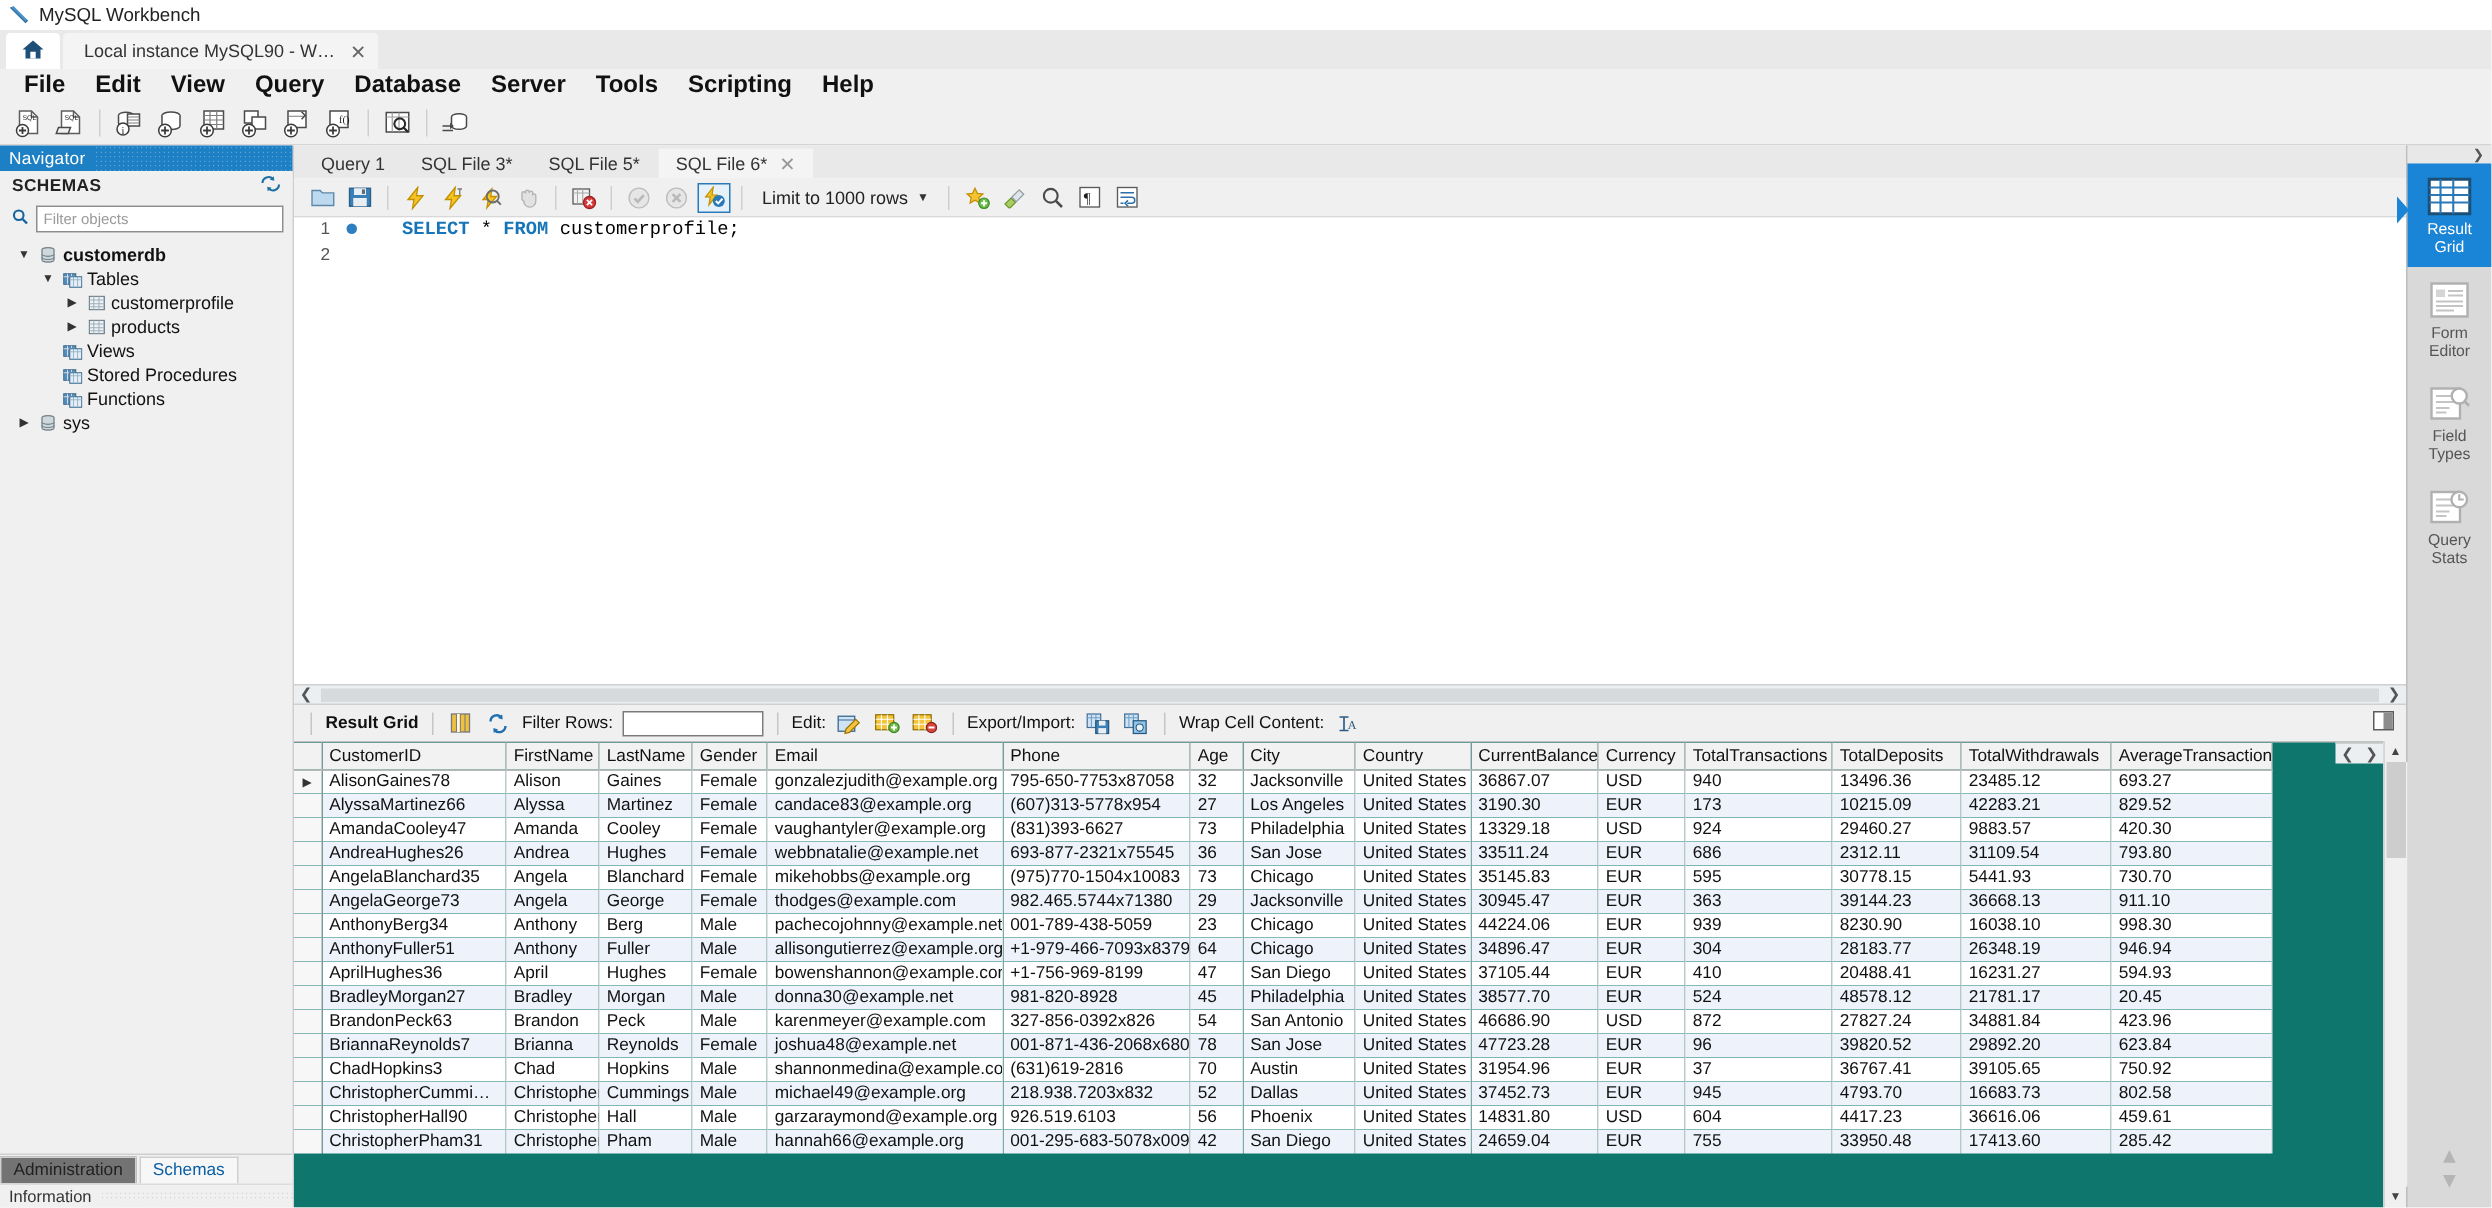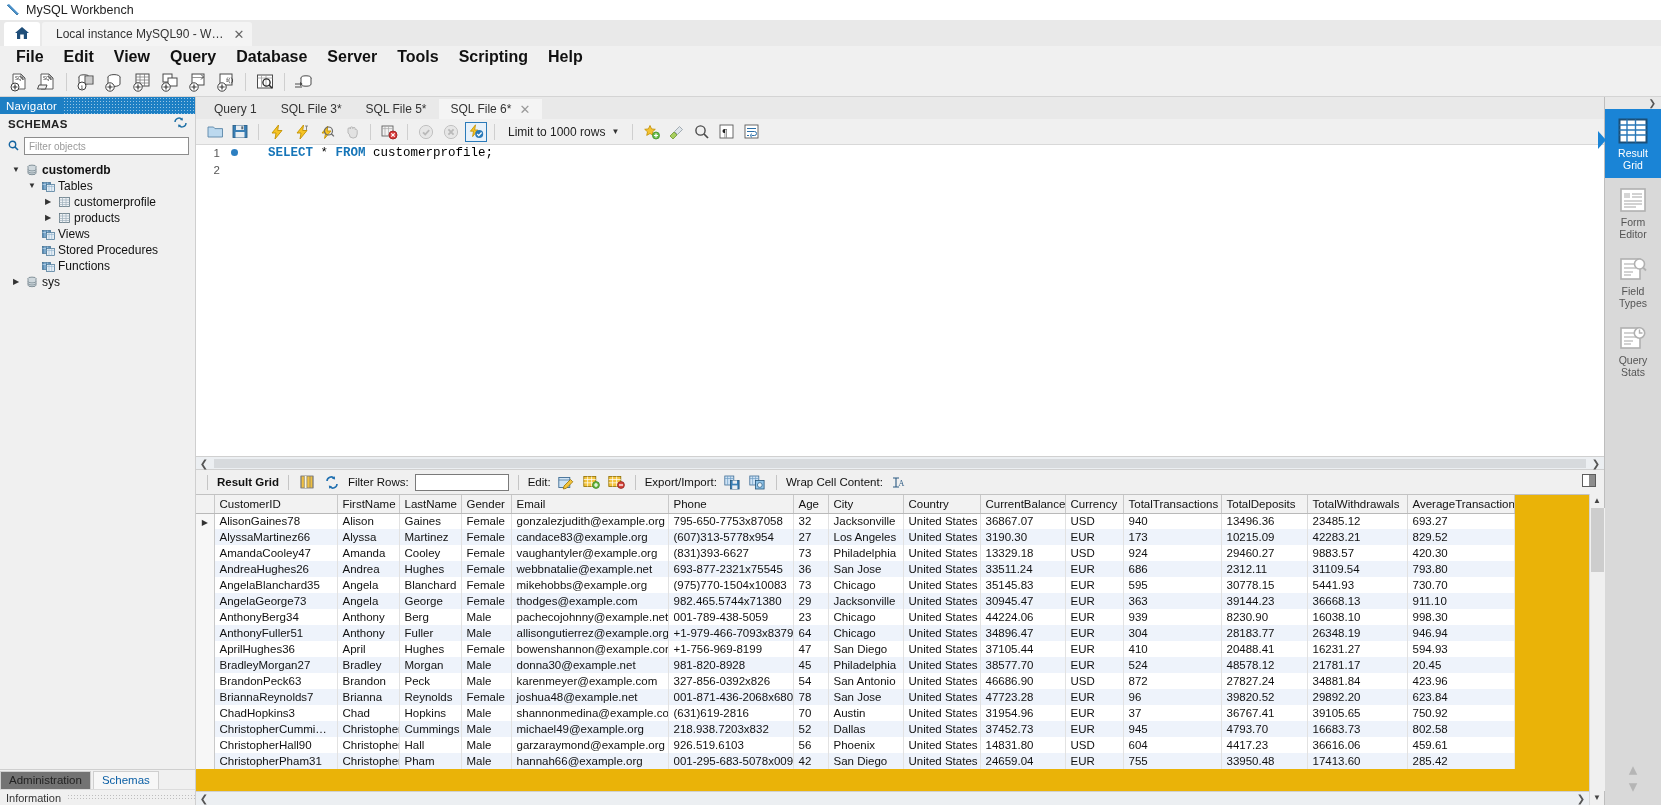--- a/index.html
+++ b/index.html
@@ -117,21 +117,21 @@
   .rt-label { font-size:11.5px; color:#111; }
   .rt-label.bold { font-weight:bold; }
   .rt-sep { width:1px; height:15px; background:#c5c5c5; margin:0 3px; }
   .rt-ico { width:19px; height:18px; display:flex; align-items:center; justify-content:center; }
   .filter-rows-input { width:94px; height:17px; border:1px solid #7a7a7a; background:#fff; }
   .panel-toggle { position:absolute; right:8px; top:4px; width:14px; height:13px; border:1px solid #5c5c5c; background:#fff;}
   .panel-toggle:after { content:""; position:absolute; right:0; top:0; width:6px; height:11px; background:#8d8d8d; }
 
   
   .grid-wrap { flex:1; display:flex; min-height:0; }
-  .grid-scrollcol { flex:1; min-width:0; display:flex; flex-direction:column; background:#eab308; border-top:1px solid #c2c2c2;}
+  .grid-scrollcol { flex:1; min-width:0; display:flex; flex-direction:row; background:#0f766e; border-top:1px solid #c2c2c2;}
   .grid-view { flex:1; overflow:hidden; position:relative; }
   table.rgrid { border-collapse:collapse; table-layout:fixed; font-size:11.5px; width:1318px; }
   table.rgrid th {
     background:#f2f2f2; border-right:1px solid #c9c9c9; border-bottom:1px solid #b9b9b9;
     font-weight:normal; text-align:left; padding:2px 5px; height:18px; color:#111; white-space:nowrap; overflow:hidden;
   }
   table.rgrid td {
     border-right:1px solid #e2e2e2; padding:1px 5px; height:16px; color:#111; white-space:nowrap; overflow:hidden;
   }
   table.rgrid tr.even td { background:#ffffff; }

